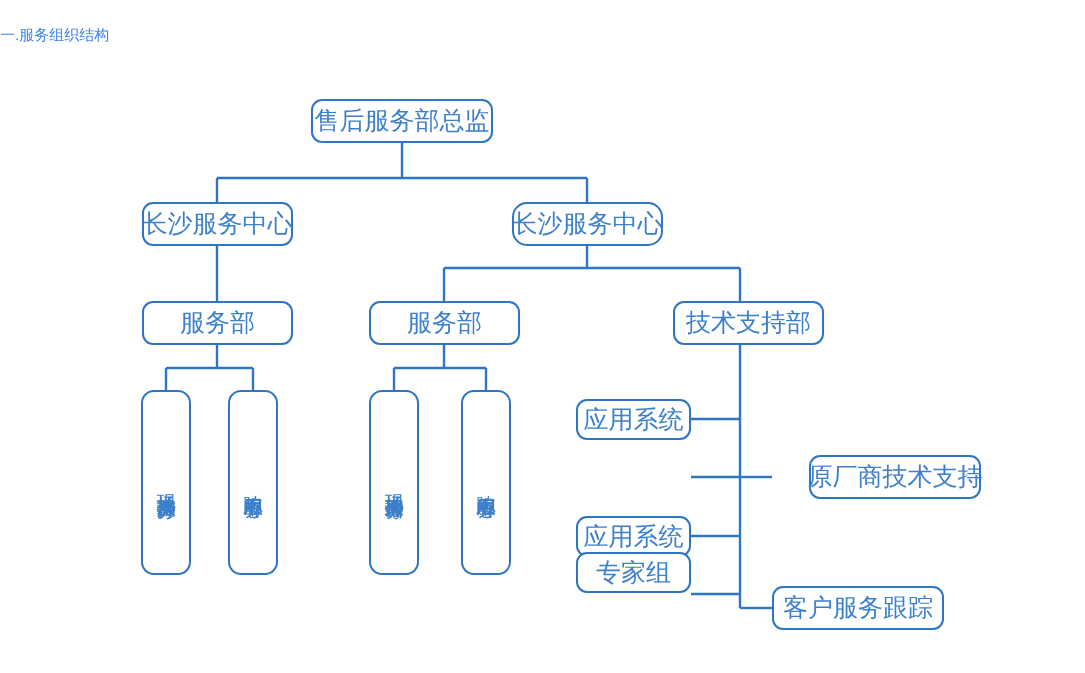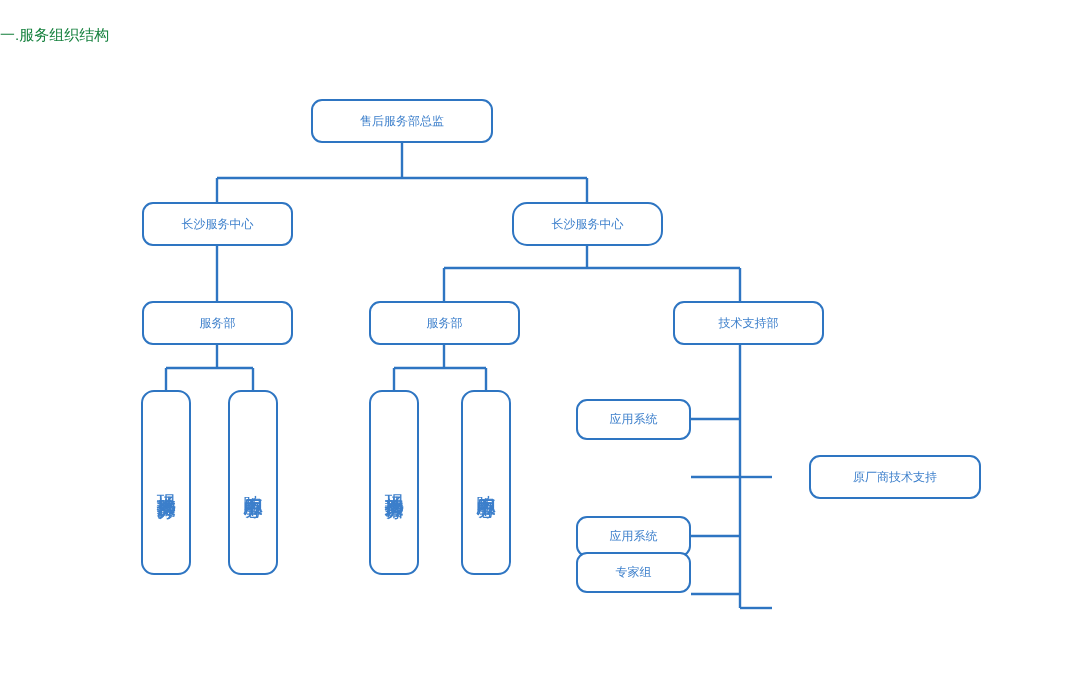--- a/index.html
+++ b/index.html
@@ -12,21 +12,21 @@
     height: 673px;
     position: relative;
     font-family: "Liberation Sans", "DejaVu Sans", sans-serif;
     overflow: hidden;
   }
   #page-title {
     position: absolute;
     left: 0px;
     top: 26px;
     font-size: 15px;
-    color: #15803d;
+    color: #3b82f6;
     white-space: nowrap;
     letter-spacing: 0px;
   }
   #diagram-canvas {
     position: absolute;
     left: 0;
     top: 0;
     width: 1085px;
     height: 673px;
   }
@@ -38,21 +38,21 @@
     color: #3C7FCB;
     display: flex;
     align-items: center;
     justify-content: center;
     text-align: center;
     line-height: 1.18;
     z-index: 2;
   }
   .node.h {
     border-radius: 11px;
-    font-size: 12px;
+    font-size: 25px;
     white-space: nowrap;
   }
   .node.v {
     border-radius: 13px;
     font-size: 19px;
     writing-mode: vertical-rl;
     text-orientation: upright;
     letter-spacing: 1px;
     padding: 6px 0;
   }
@@ -136,14 +136,15 @@
 
   <div class="node h" style="left:576px; top:399px; width:115px; height:41px;">应用系统</div>
 
 
   <div class="node h" style="left:576px; top:516px; width:115px; height:41px;">应用系统</div>
 
   <div class="node h" style="left:576px; top:552px; width:115px; height:41px;">专家组</div>
 
   <div class="node h" style="left:772px; top:455px; width:172px; height:44px;margin-left:37px;">原厂商技术支持</div>
 
+  <div class="node h" style="left:772px; top:586px; width:172px; height:44px;">客户服务跟踪</div>
 
 </div>
 
 </body></html>

